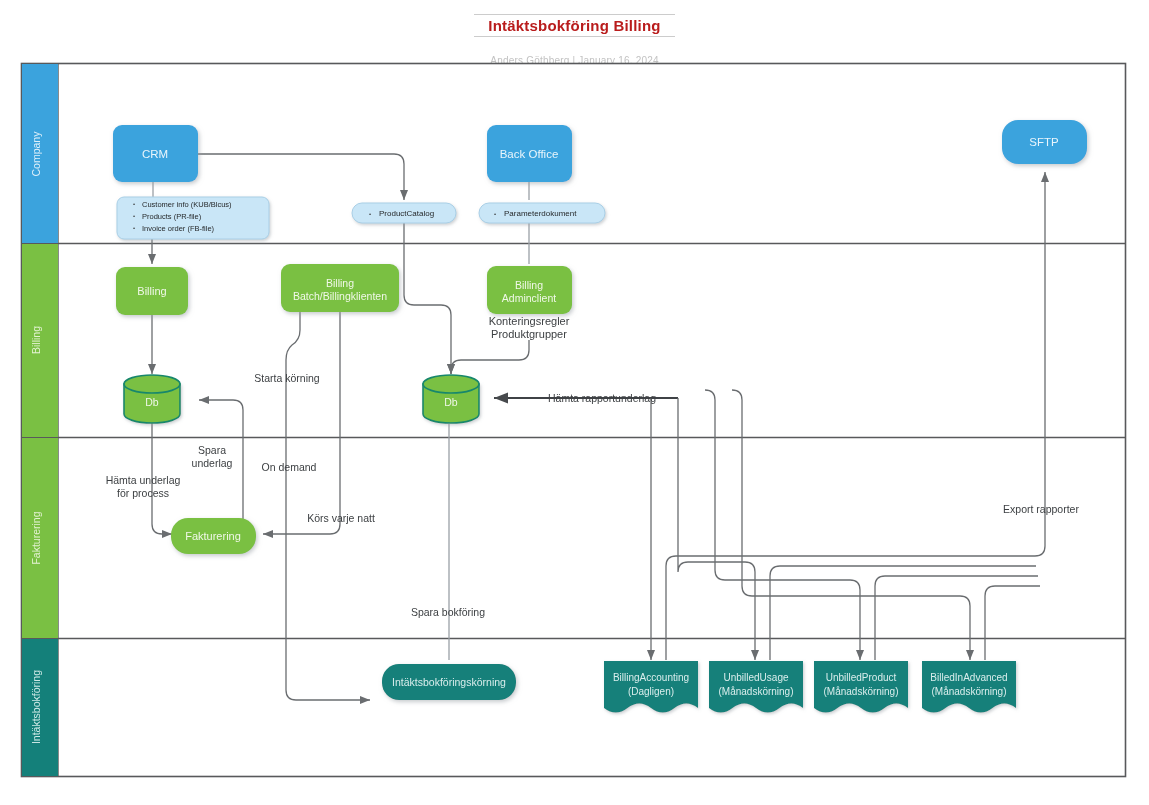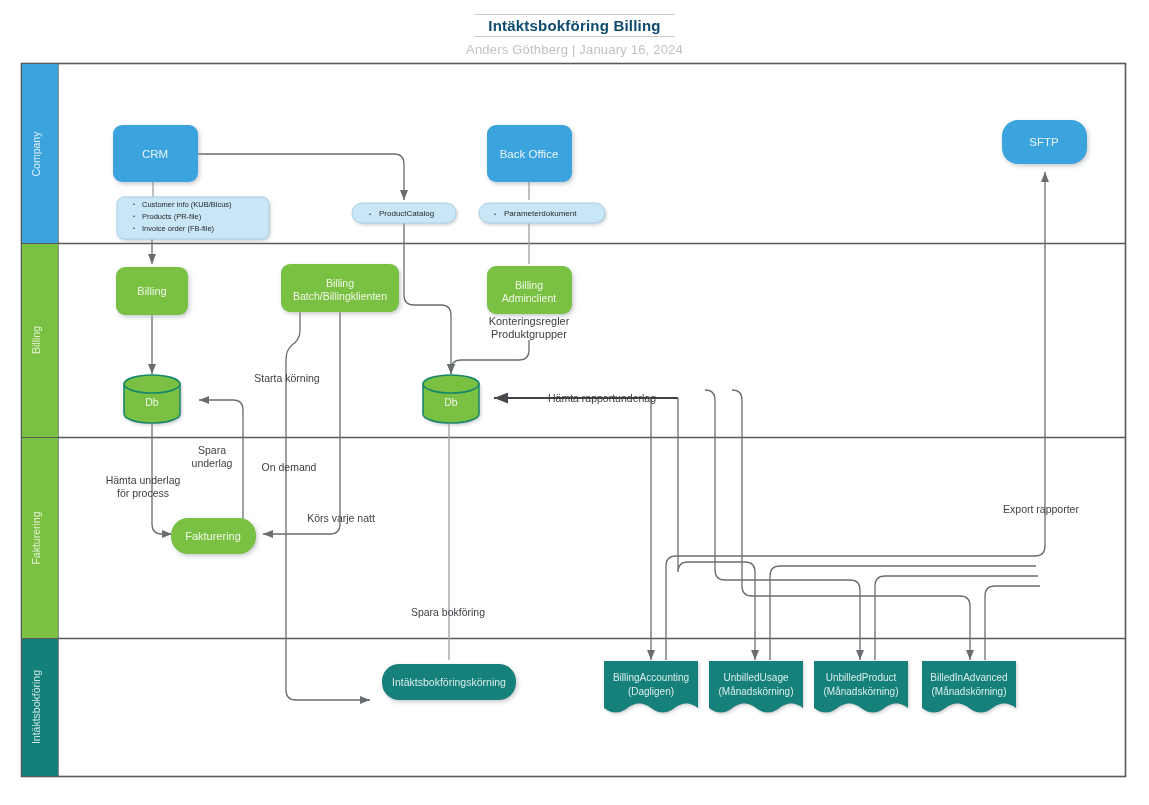--- a/index.html
+++ b/index.html
@@ -1,24 +1,24 @@
 <!DOCTYPE html>
 <html><head>
 <meta charset="utf-8">
 <style>
   html,body{margin:0;padding:0;background:#ffffff;}
   body{width:1149px;height:805px;font-family:"Liberation Sans",sans-serif;position:relative;overflow:hidden;}
   #stage{position:absolute;left:0;top:0;width:1149px;height:805px;}
   svg#diagram{position:absolute;left:0;top:0;width:1149px;height:805px;}
 
   .title-wrap{position:absolute;left:0;top:14px;width:1149px;text-align:center;}
-  .doc-title{font-size:15px;font-weight:bold;color:#0c4a6e;letter-spacing:.2px;
+  .doc-title{font-size:15px;font-weight:bold;color:#b91c1c;letter-spacing:.2px;
              display:inline-block;border-top:1px solid #cccccc;border-bottom:1px solid #cccccc;
              padding:2px 14px 1px 14px;line-height:18px;}
-  .doc-sub{font-size:13px;color:#c2c2c2;margin-top:5px;letter-spacing:.2px;}
+  .doc-sub{font-size:10px;color:#c2c2c2;margin-top:18px;letter-spacing:.2px;}
 </style>
 </head>
 <body>
 
 <div id="stage">
 
   <div class="title-wrap">
     <div class="doc-title">Intäktsbokföring Billing</div>
     <div class="doc-sub">Anders Göthberg  |  January 16, 2024</div>
   </div>

